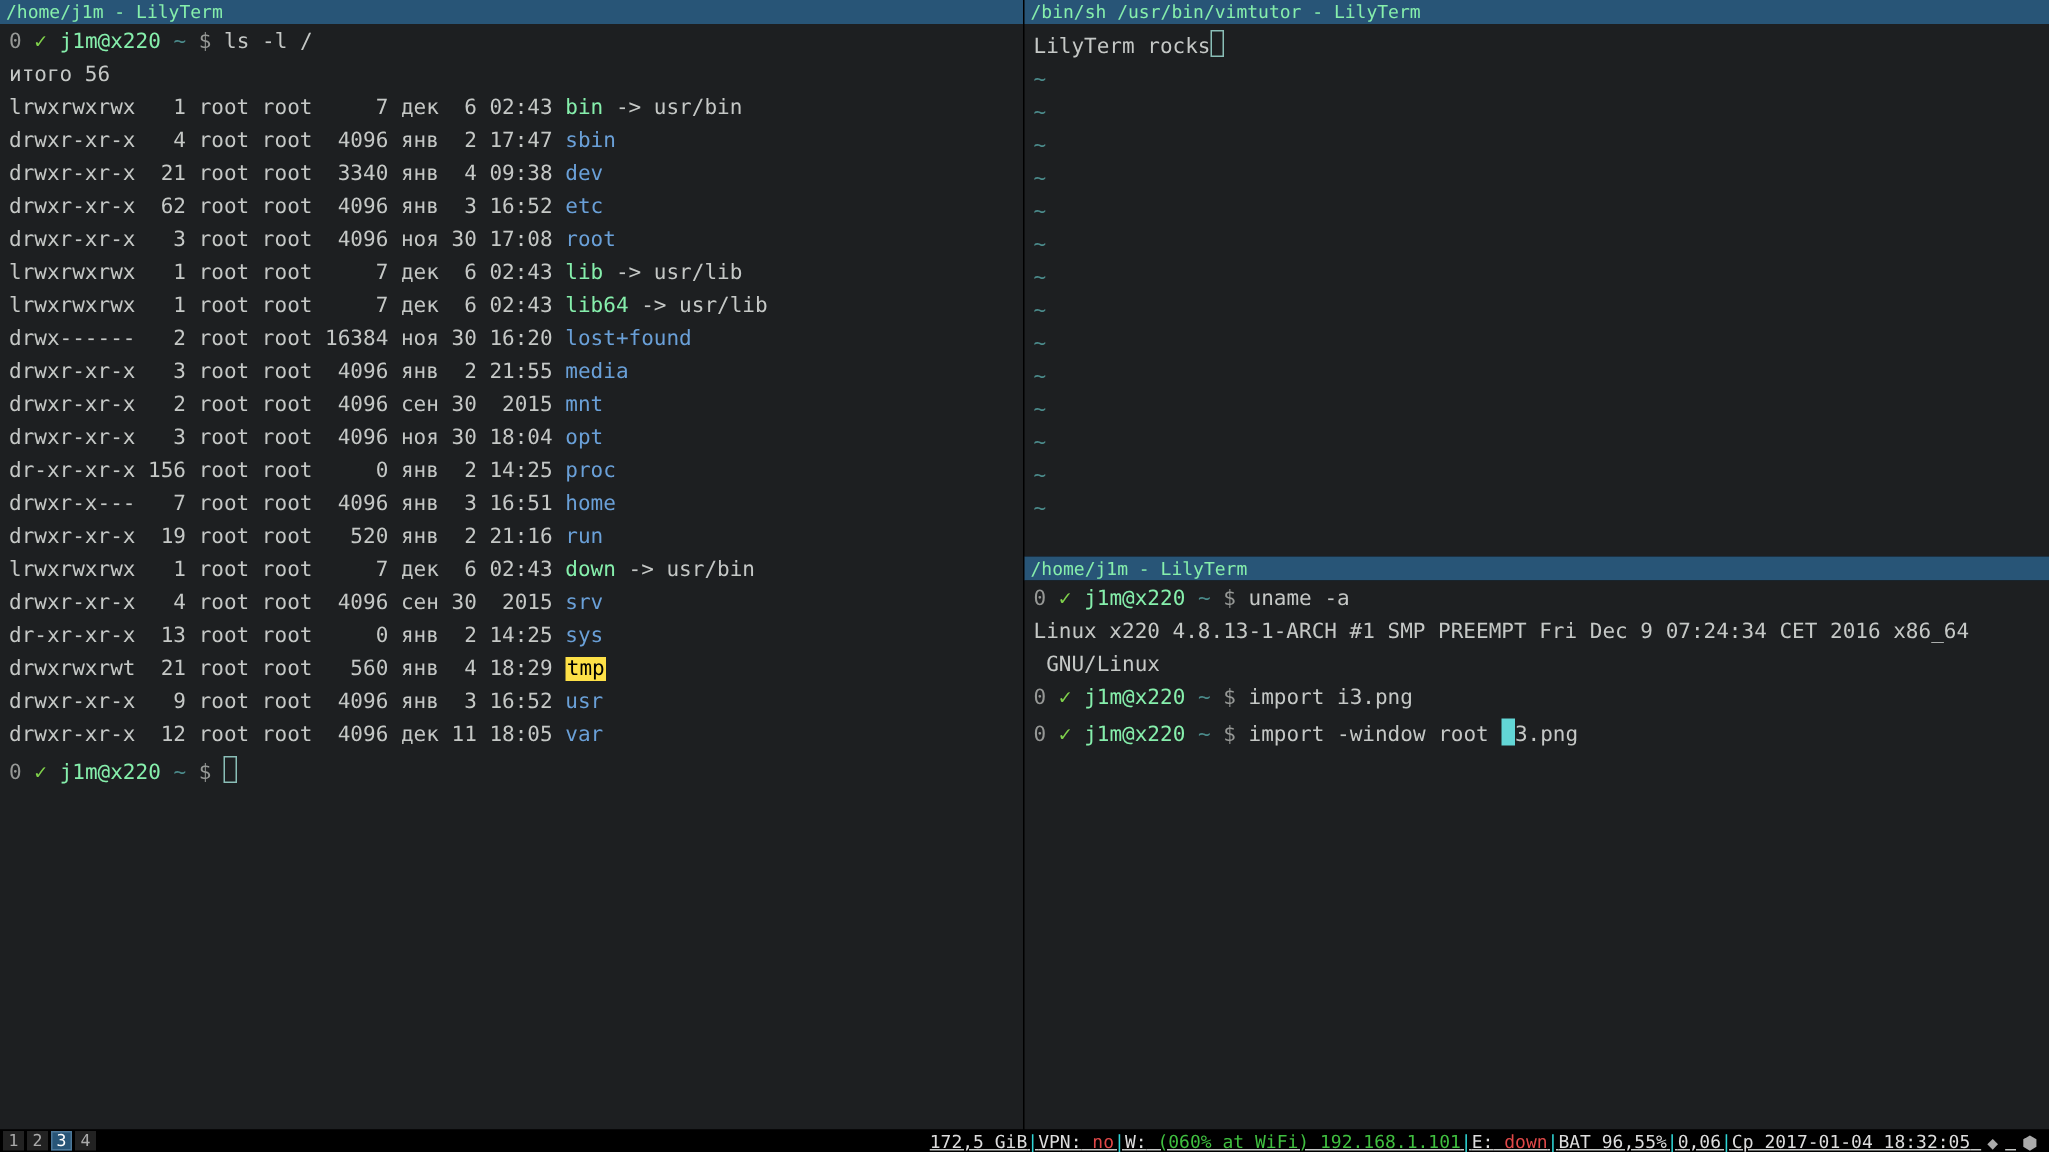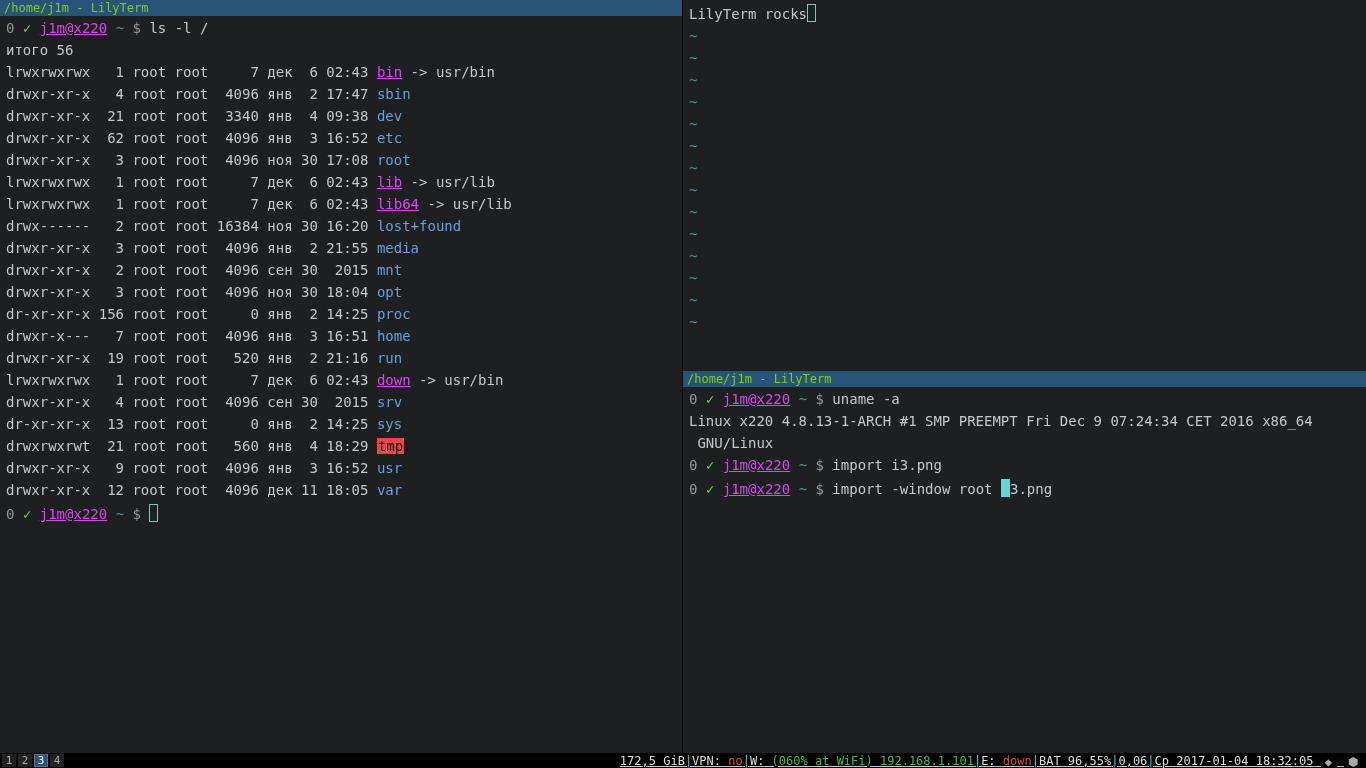--- a/index.html
+++ b/index.html
@@ -7,34 +7,34 @@
   body { font-family: "DejaVu Sans Mono", "Liberation Mono", monospace; font-size: 14px; color: #c5c8c6; }
 
   .desktop { display: flex; flex-direction: column; width: 1366px; height: 768px; }
 
   .workspace { flex: 1; display: flex; flex-direction: row; }
 
   .pane { display: flex; flex-direction: column; }
   .pane-left { width: 683px; border-right: 1px solid #000; }
   .pane-right { width: 683px; display: flex; flex-direction: column; }
 
-  .titlebar { background: #285577; color: #84cc16; font-size: 12px; padding: 0 4px; height: 16px; line-height: 16px; white-space: nowrap; overflow: hidden; }
+  .titlebar { background: #285577; color: #86efac; font-size: 12px; padding: 0 4px; height: 16px; line-height: 16px; white-space: nowrap; overflow: hidden; }
 
   .term { flex: 1; background: #1d1f21; padding: 1px 6px; white-space: pre; line-height: 22px; overflow: hidden; }
 
   .right-top { flex: 1; display: flex; flex-direction: column; }
   .right-bottom { height: 382px; display: flex; flex-direction: column; }
 
   
   .c-gray   { color: #969896; }
   .c-green  { color: #7fd14b; }
-  .c-cyan   { color: #d946ef; text-decoration: underline; }
+  .c-cyan   { color: #86efac; }
   .c-teal   { color: #4b8b8b; }
   .c-blue   { color: #6aa0d8; }
-  .bg-green { background: #ef4444; color: #000; padding: 0 1px; }
+  .bg-green { background: #fde047; color: #000; padding: 0 1px; }
 
   .cursor-box { display:inline-block; width: 9px; height: 18px; border: 1px solid #8abeb7; position: relative; top: 3px; }
   .cursor-solid { display:inline-block; width: 9px; height: 18px; background: #62d6d6; position: relative; top: 3px; }
 
   .vim-tilde { color: #4b8b8b; }
 
   .bar { height: 15px; background: #000; display: flex; align-items: center; font-size: 12px; }
   .bar-left { display: flex; padding-left: 2px; }
   .ws { width: 14px; height: 13px; line-height: 13px; text-align: center; color: #aaa; margin-right: 2px; font-size: 11px; }
   .ws-inactive { background: #222; }
@@ -77,20 +77,21 @@
 <span class="ls-row">drwxr-xr-x   4 root root  4096 сен 30  2015 <span class="c-blue">srv</span></span>
 <span class="ls-row">dr-xr-xr-x  13 root root     0 янв  2 14:25 <span class="c-blue">sys</span></span>
 <span class="ls-row">drwxrwxrwt  21 root root   560 янв  4 18:29 <span class="bg-green">tmp</span></span>
 <span class="ls-row">drwxr-xr-x   9 root root  4096 янв  3 16:52 <span class="c-blue">usr</span></span>
 <span class="ls-row">drwxr-xr-x  12 root root  4096 дек 11 18:05 <span class="c-blue">var</span></span>
 <span class="c-gray">0</span> <span class="c-green">✓</span> <span class="c-cyan">j1m@x220</span> <span class="c-teal">~</span> <span class="c-gray">$</span> <span class="cursor-box"></span></div>
     </div>
 
     <div class="pane-right">
       <div class="right-top">
+        <div class="titlebar">/bin/sh /usr/bin/vimtutor - LilyTerm</div>
         <div class="term" id="term-rt"><span>LilyTerm rocks</span><span class="cursor-box"></span>
 <span class="vim-tilde">~</span>
 <span class="vim-tilde">~</span>
 <span class="vim-tilde">~</span>
 <span class="vim-tilde">~</span>
 <span class="vim-tilde">~</span>
 <span class="vim-tilde">~</span>
 <span class="vim-tilde">~</span>
 <span class="vim-tilde">~</span>
 <span class="vim-tilde">~</span>

